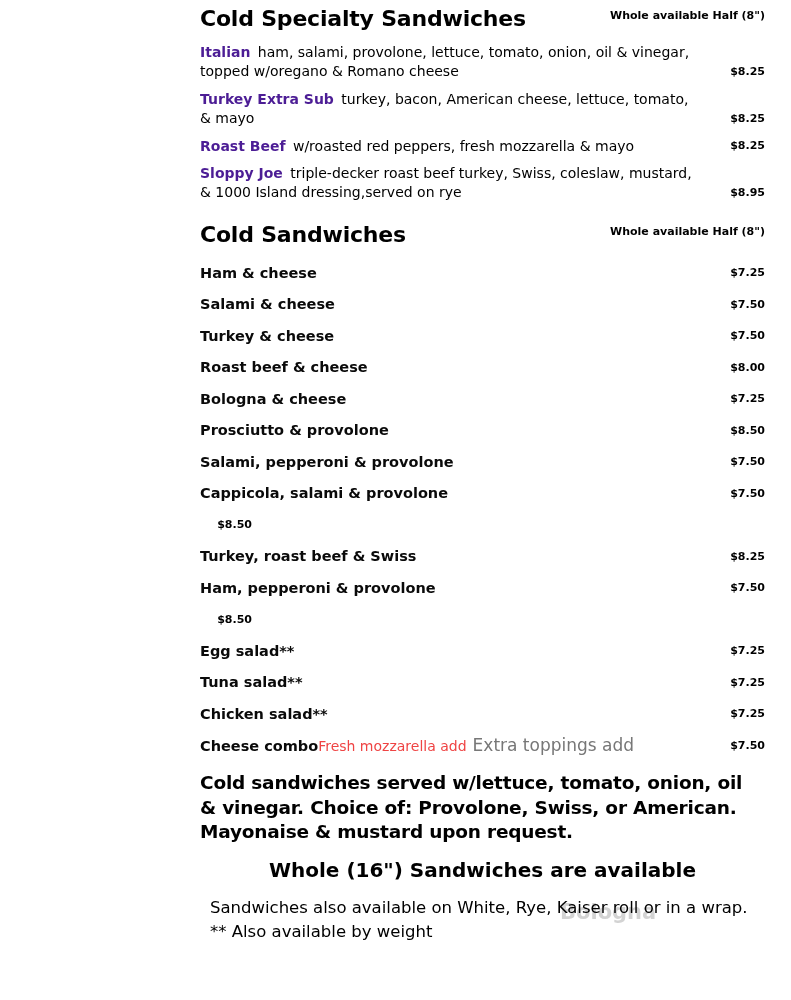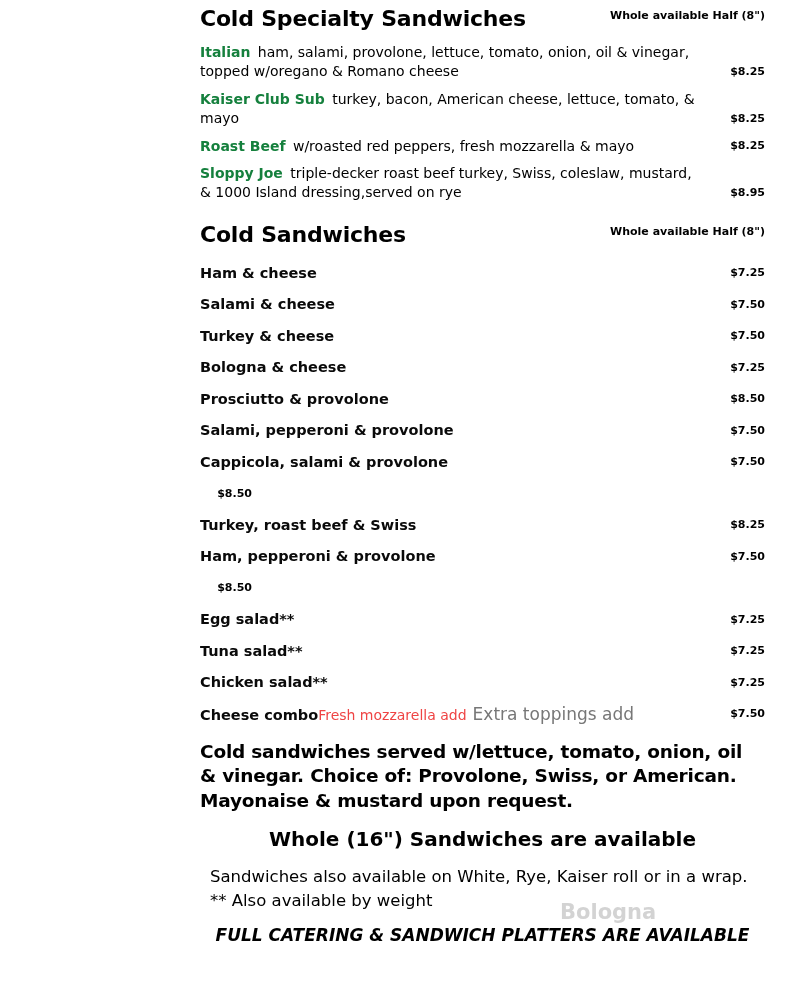--- a/index.html
+++ b/index.html
@@ -39,21 +39,21 @@
   .sp-item{
     display:flex;
     margin-bottom:9px;
   }
   .sp-text{
     flex:1;
     padding-right:12px;
     font-size:14px;
     line-height:1.35;
   }
-  .sp-name{font-weight:bold;color:#15803d;margin-right:3px;}
+  .sp-name{font-weight:bold;color:#4c1d95;margin-right:3px;}
   .sp-desc{color:#000000;}
   .sp-price{
     width:52px;
     text-align:right;
     font-size:11px;
     font-weight:bold;
     align-self:flex-end;
     padding-bottom:3px;
     flex-shrink:0;
   }
@@ -147,21 +147,21 @@
       <div class="sp-list">
         <div class="sp-item">
           <div class="sp-text">
             <span class="sp-name">Italian</span>
             <span class="sp-desc">ham, salami, provolone, lettuce, tomato, onion, oil &amp; vinegar, topped w/oregano &amp; Romano cheese</span>
           </div>
           <div class="sp-price">$8.25</div>
         </div>
         <div class="sp-item">
           <div class="sp-text">
-            <span class="sp-name">Kaiser Club Sub</span>
+            <span class="sp-name">Turkey Extra Sub</span>
             <span class="sp-desc">turkey, bacon, American cheese, lettuce, tomato, &amp; mayo</span>
           </div>
           <div class="sp-price">$8.25</div>
         </div>
         <div class="sp-item">
           <div class="sp-text">
             <span class="sp-name">Roast Beef</span>
             <span class="sp-desc">w/roasted red peppers, fresh mozzarella &amp; mayo</span>
           </div>
           <div class="sp-price">$8.25</div>
@@ -187,20 +187,24 @@
           <span class="row-name">Ham &amp; cheese</span>
           <span class="row-price">$7.25</span>
         </div>
         <div class="row">
           <span class="row-name">Salami &amp; cheese</span>
           <span class="row-price">$7.50</span>
         </div>
         <div class="row">
           <span class="row-name">Turkey &amp; cheese</span>
           <span class="row-price">$7.50</span>
+        </div>
+        <div class="row">
+          <span class="row-name">Roast beef &amp; cheese</span>
+          <span class="row-price">$8.00</span>
         </div>
         <div class="row">
           <span class="row-name">Bologna &amp; cheese</span>
           <span class="row-price">$7.25</span>
         </div>
         <div class="row">
           <span class="row-name">Prosciutto &amp; provolone</span>
           <span class="row-price">$8.50</span>
         </div>
         <div class="row">
@@ -244,16 +248,15 @@
             <span class="row-desc-big">Extra toppings add</span>
           </span>
           <span class="row-price">$7.50</span>
         </div>
       </div>
     </div>
 
     <div class="serving-note">Cold sandwiches served w/lettuce, tomato, onion, oil &amp; vinegar. Choice of: Provolone, Swiss, or American. Mayonaise &amp; mustard upon request.</div>
     <div class="whole-note">Whole (16") Sandwiches are available</div>
     <div class="bread-note">Sandwiches also available on White, Rye, Kaiser roll or in a wrap. ** Also available by weight</div>
-    <div class="catering-note">FULL CATERING &amp; SANDWICH PLATTERS ARE AVAILABLE</div>
 
   </div>
 </div>
 
 </body></html>

